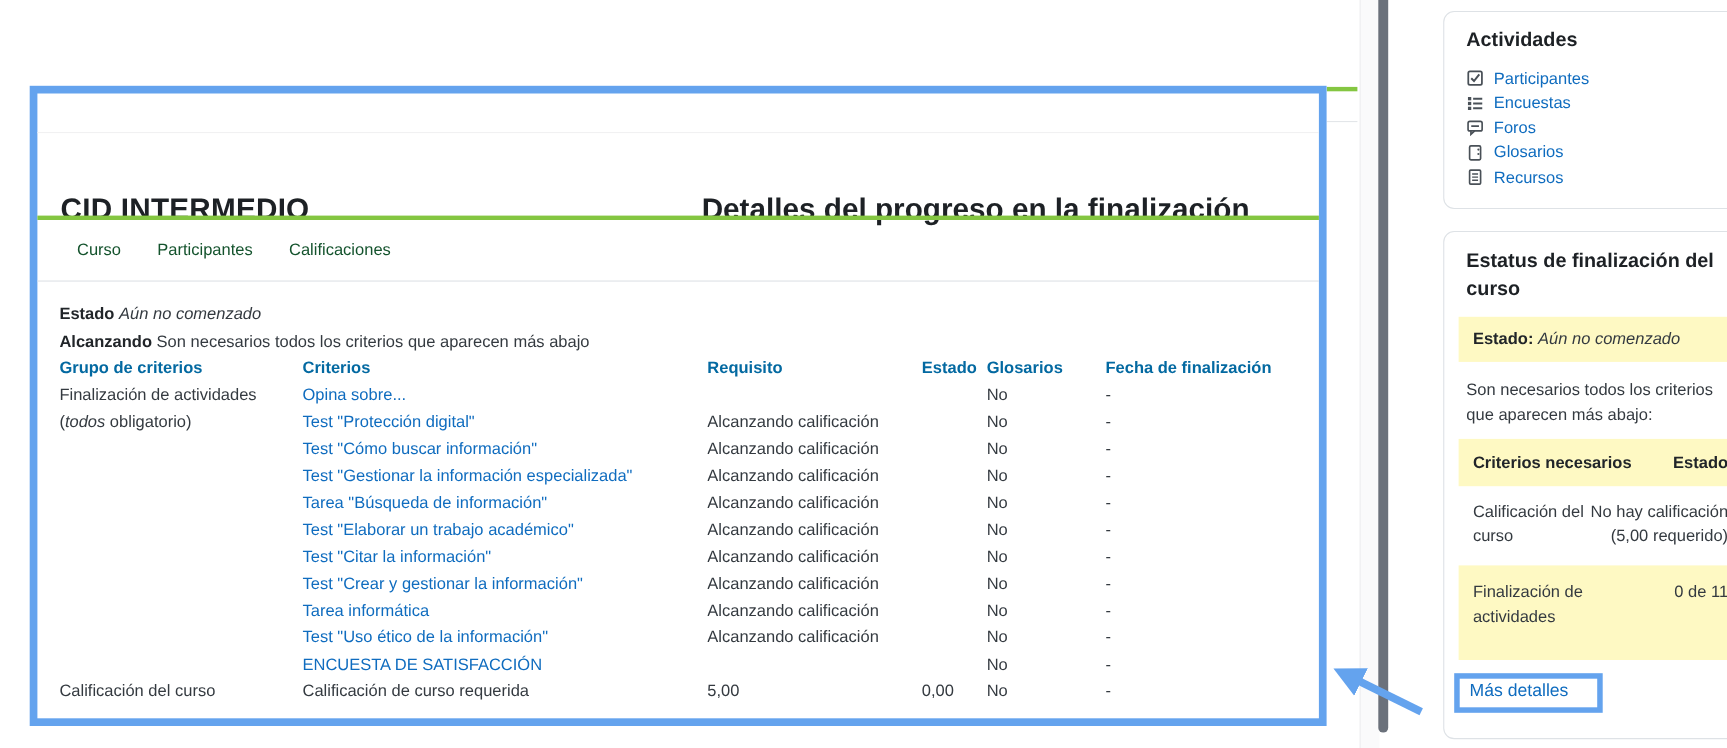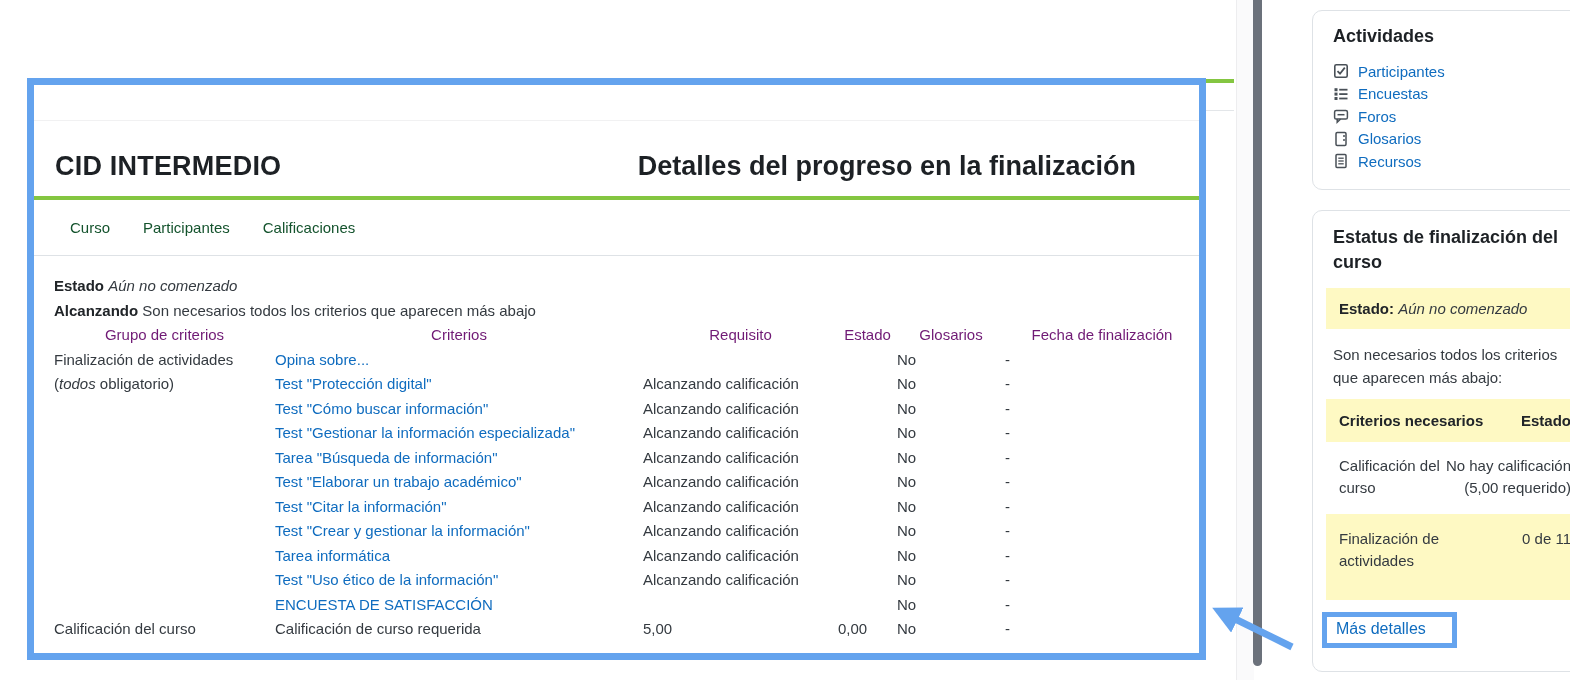--- a/index.html
+++ b/index.html
@@ -16,32 +16,32 @@
   .frag-band{position:absolute;left:1236px;top:0;width:17px;height:680px;background:#fafafb;border-left:1px solid #ededef;}
   .scrollbar{position:absolute;left:1253px;top:0;width:9px;height:666px;background:#6b717b;border-radius:0 0 5px 5px;}
   
   .inset{
     position:absolute;left:27px;top:78px;width:1179px;height:582px;
     box-sizing:border-box;border:7px solid #64a3ee;background:#fff;
   }
   .inset-inner{position:absolute;inset:0;}
   .faint-line{position:absolute;top:35px;left:0;right:0;height:1px;background:#f1f1f2;}
   .inset-header{position:absolute;top:66px;left:21px;right:63px;display:flex;justify-content:space-between;align-items:baseline;}
-  .course-title{font-size:27px;font-weight:bold;color:#1d2125;letter-spacing:.2px;}
+  .course-title{font-size:27px;font-weight:bold;color:#1d2125;letter-spacing:.2px;margin-top:24px;}
   .page-heading{font-size:27px;font-weight:bold;color:#1d2125;}
   .green-rule{position:absolute;top:111px;left:0;right:0;height:4px;background:#84c641;}
   .tabs{position:absolute;top:134px;left:36px;display:flex;gap:33px;font-size:15px;}
   .tab{color:#14532d;cursor:pointer;}
   .tabs-border{position:absolute;top:170px;left:0;right:0;height:1px;background:#dee2e6;}
   .details{position:absolute;top:189px;left:0;right:0;font-size:15px;line-height:24.5px;}
   .meta-line{padding-left:20px;}
   .meta-line b{color:#212529;}
   .ital{font-style:italic;}
   .ptable{display:grid;grid-template-columns:221px 368px 195px 59px 108px 1fr;padding-left:20px;}
-  .th{font-weight:normal;color:#701a75;text-align:center;}
+  .th{font-weight:bold;color:#0369a1;}
   .pcell{white-space:nowrap;overflow:hidden;}
   
   .card{
     position:absolute;left:1272px;width:286px;box-sizing:border-box;
     background:#fff;border:1px solid #dee2e6;border-radius:10px;margin-left:40px;
   }
   .card-activities{top:10px;height:180px;padding:15px 20px;}
   .card-title{font-size:18px;font-weight:bold;color:#1d2125;}
   .act-list{margin-top:13px;}
   .act-item{display:flex;align-items:center;gap:9px;height:22.5px;font-size:15px;}

